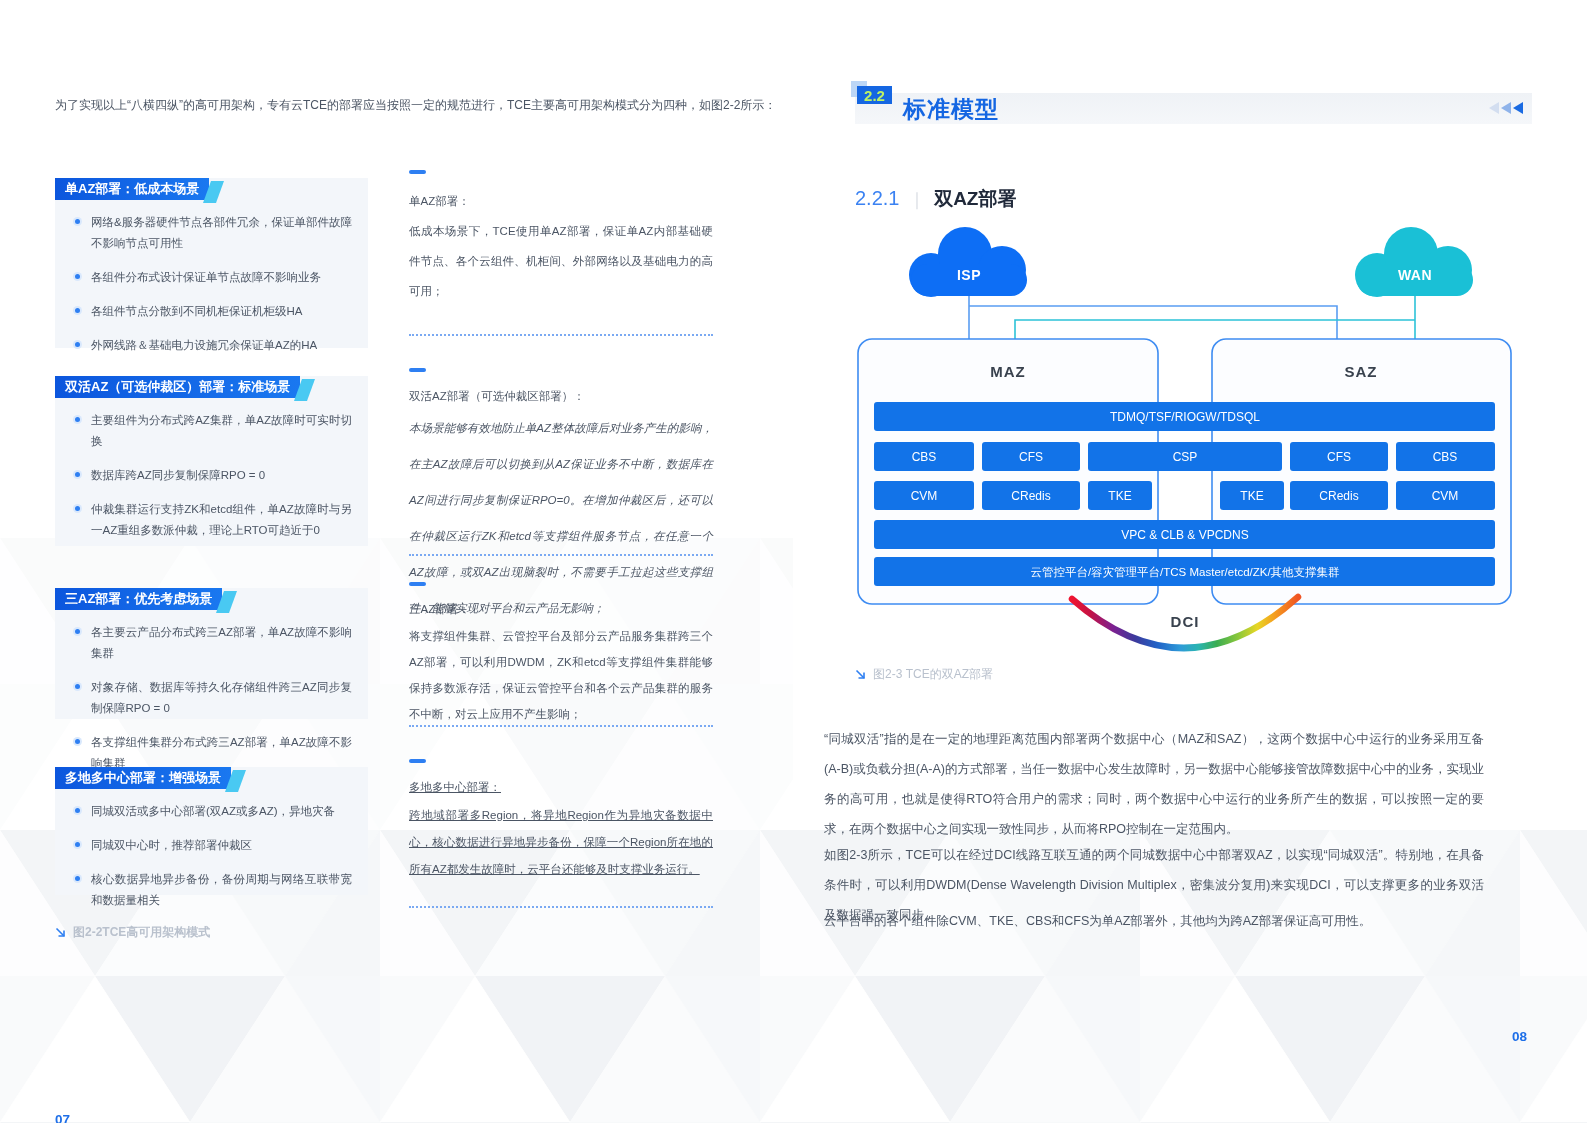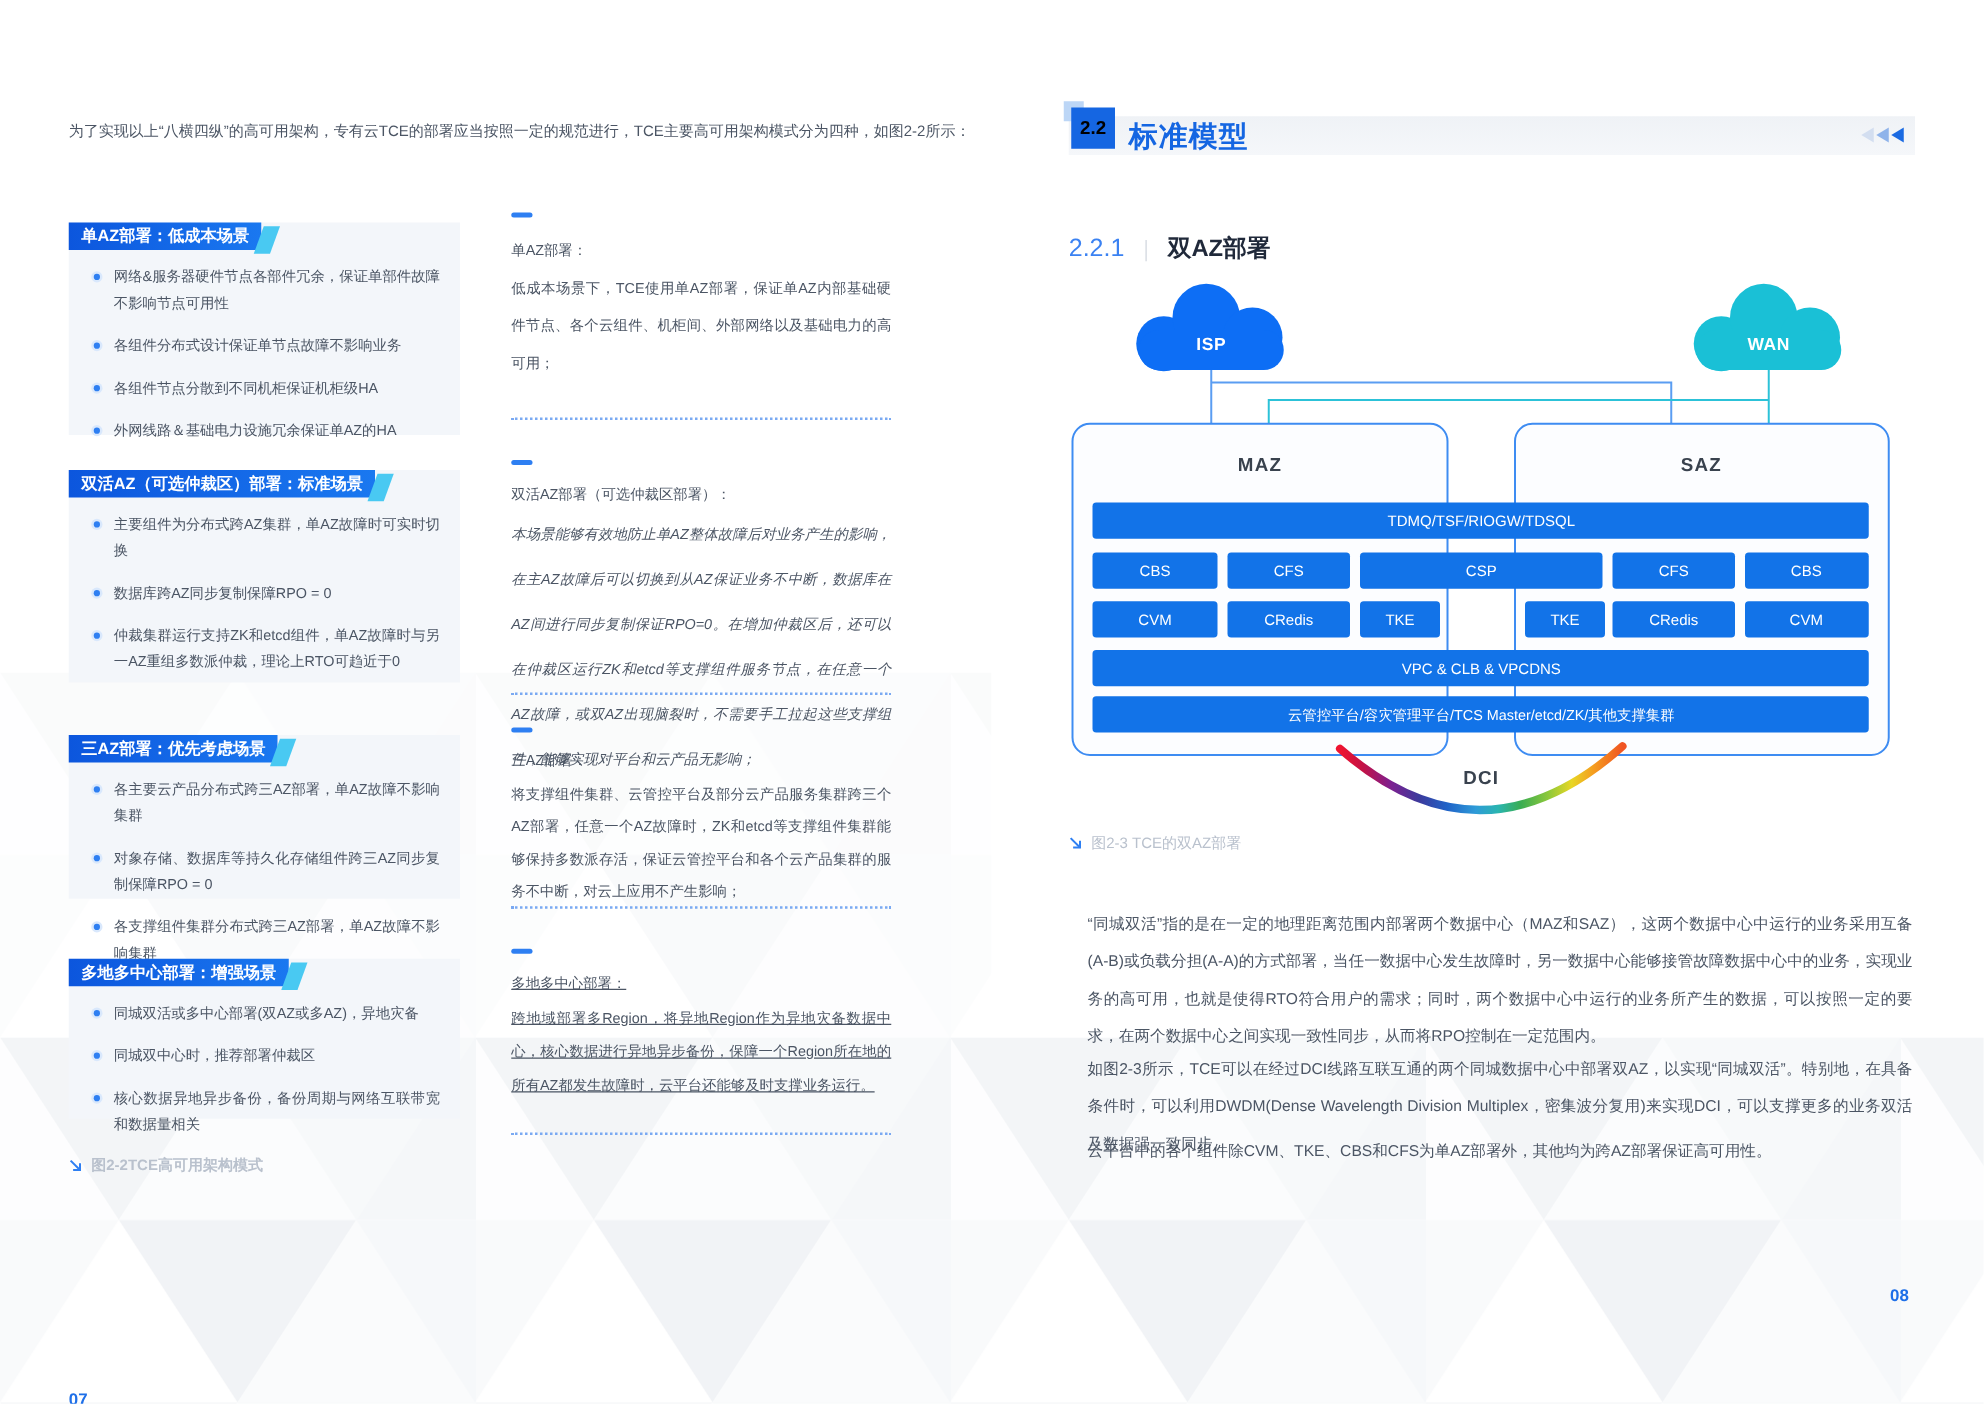--- a/index.html
+++ b/index.html
@@ -43,35 +43,35 @@
   .desc-title{font-size:11.5px;color:#4b5564;margin-top:12px;}
   .desc-body{font-size:11.5px;color:#4b5564;text-align:justify;}
 
   .fig-caption{font-size:12px;color:#b9c1cd;display:flex;align-items:center;gap:6px;}
   .page-num{font-size:13.5px;font-weight:bold;color:#1e6fe8;}
 
   
   .hdr-bar{left:855px;top:93px;width:677px;height:31px;
     background:linear-gradient(180deg,#eff2f6,#f5f7fa);}
   .hdr-ghost{left:851px;top:81px;width:16px;height:16px;background:#bcd6f6;}
-  .hdr-chip{left:857px;top:86px;width:35px;height:33px;background:#1566e2;color:#000000;
+  .hdr-chip{left:857px;top:86px;width:35px;height:18px;background:#1566e2;color:#bef264;
     font-size:15px;font-weight:bold;display:flex;align-items:center;justify-content:center;}
   .hdr-title{left:903px;top:94px;font-size:23px;font-weight:bold;color:#1566e2;letter-spacing:1px;}
   .hdr-arrows{left:1489px;top:102px;display:flex;gap:2px;}
   .tri{width:0;height:0;border-top:6px solid transparent;border-bottom:6px solid transparent;}
   .tri-1{border-right:10px solid #d3def0;}
   .tri-2{border-right:10px solid #8fb3ea;}
   .tri-3{border-right:10px solid #1a6ae2;}
 
   .subsec{left:855px;top:186px;display:flex;align-items:baseline;}
   .subsec-num{font-size:20px;color:#3b82f2;}
   .subsec-sep{font-size:17px;color:#d4d9e0;margin:0 9px;font-weight:300;}
   .subsec-title{font-size:19px;font-weight:bold;color:#20293a;}
 
-  .para{left:870px;width:660px;font-size:12.5px;line-height:30px;color:#4b5564;text-align:justify;}
+  .para{left:824px;width:660px;font-size:12.5px;line-height:30px;color:#4b5564;text-align:justify;}
 
   svg text{font-family:"Liberation Sans","DejaVu Sans",sans-serif;}
   .svg-box-label{font-size:15px;font-weight:bold;fill:#39424e;letter-spacing:1px;}
   .svg-bar-label{font-size:12px;fill:#ffffff;}
   .svg-bar-label-cjk{font-size:11.5px;fill:#ffffff;}
   .svg-cloud-label{font-size:14px;font-weight:bold;fill:#ffffff;letter-spacing:.5px;}
   .svg-dci{font-size:15px;font-weight:bold;fill:#39424e;letter-spacing:1px;}
 </style>
 </head>
 <body>
@@ -143,21 +143,21 @@
     <div class="desc-body" style="line-height:30px;">低成本场景下，TCE使用单AZ部署，保证单AZ内部基础硬件节点、各个云组件、机柜间、外部网络以及基础电力的高可用；</div>
   </div>
   <div class="abs desc" style="top:368px;height:186px;">
     <div class="dash"></div>
     <div class="desc-title" style="margin-top:10px;line-height:28px;">双活AZ部署（可选仲裁区部署）：</div>
     <div class="desc-body" style="line-height:36px;font-style:italic;">本场景能够有效地防止单AZ整体故障后对业务产生的影响，在主AZ故障后可以切换到从AZ保证业务不中断，数据库在AZ间进行同步复制保证RPO=0。在增加仲裁区后，还可以在仲裁区运行ZK和etcd等支撑组件服务节点，在任意一个AZ故障，或双AZ出现脑裂时，不需要手工拉起这些支撑组件，能够实现对平台和云产品无影响；</div>
   </div>
   <div class="abs desc" style="top:582px;height:143px;">
     <div class="dash"></div>
     <div class="desc-title" style="margin-top:10px;line-height:27px;">三AZ部署：</div>
-    <div class="desc-body" style="line-height:26px;">将支撑组件集群、云管控平台及部分云产品服务集群跨三个AZ部署，任意一个AZ故障时，ZK和etcd等支撑组件集群能够保持多数派存活，保证云管控平台和各个云产品集群的服务不中断，对云上应用不产生影响；</div>
+    <div class="desc-body" style="line-height:26px;">将支撑组件集群、云管控平台及部分云产品服务集群跨三个AZ部署，可以利用DWDM，ZK和etcd等支撑组件集群能够保持多数派存活，保证云管控平台和各个云产品集群的服务不中断，对云上应用不产生影响；</div>
   </div>
   <div class="abs desc" style="top:759px;height:147px;text-decoration:underline;">
     <div class="dash"></div>
     <div class="desc-title" style="margin-top:10px;line-height:29px;">多地多中心部署：</div>
     <div class="desc-body" style="line-height:27px;">跨地域部署多Region，将异地Region作为异地灾备数据中心，核心数据进行异地异步备份，保障一个Region所在地的所有AZ都发生故障时，云平台还能够及时支撑业务运行。</div>
   </div>
 
   <div class="abs fig-caption" style="left:55px;top:924px;font-weight:bold;">
     <svg width="12" height="12">
       <line x1="1.5" y1="1.5" x2="9" y2="9" stroke="#2e7ff2" stroke-width="1.6"></line>

